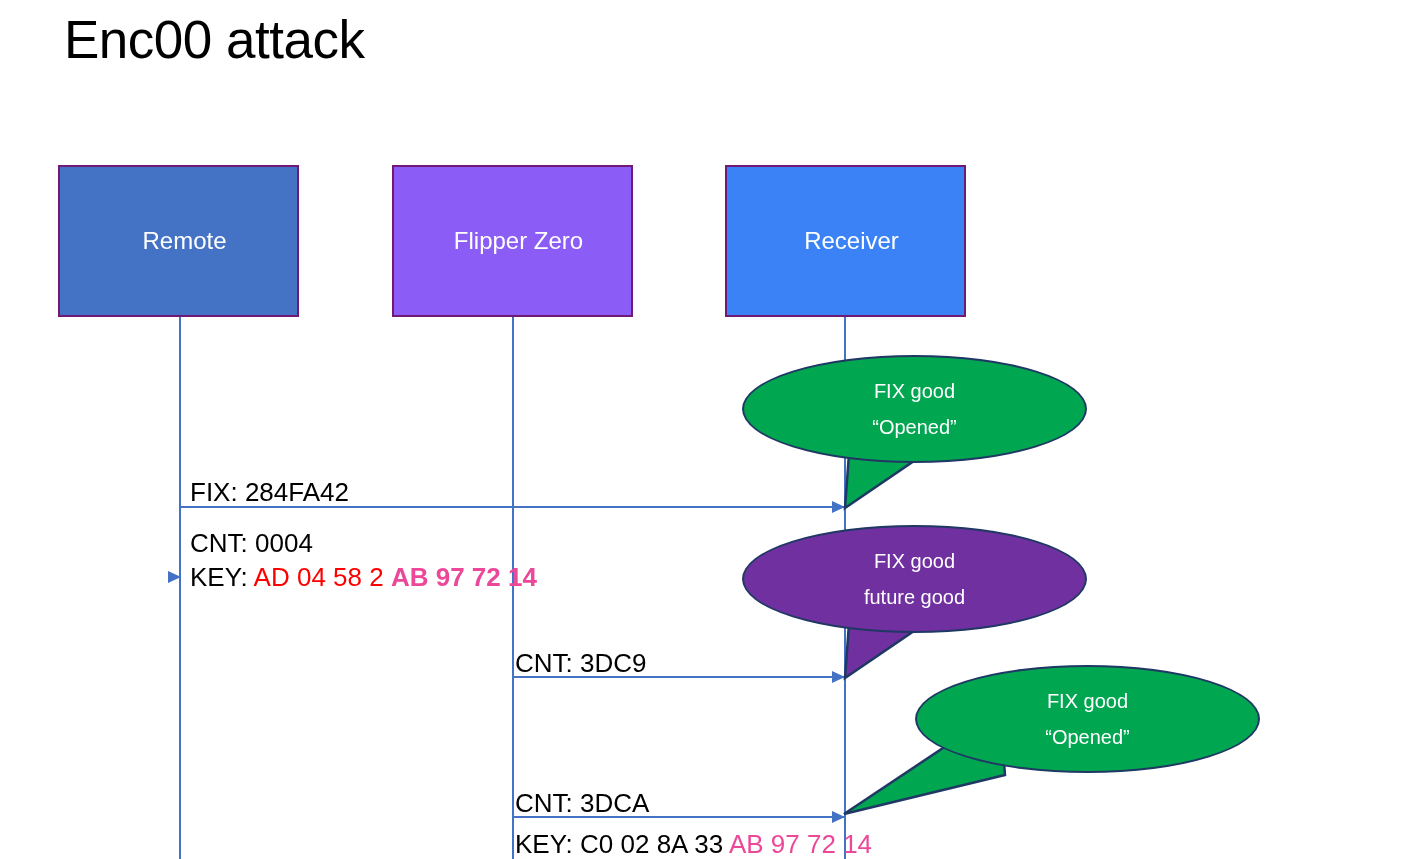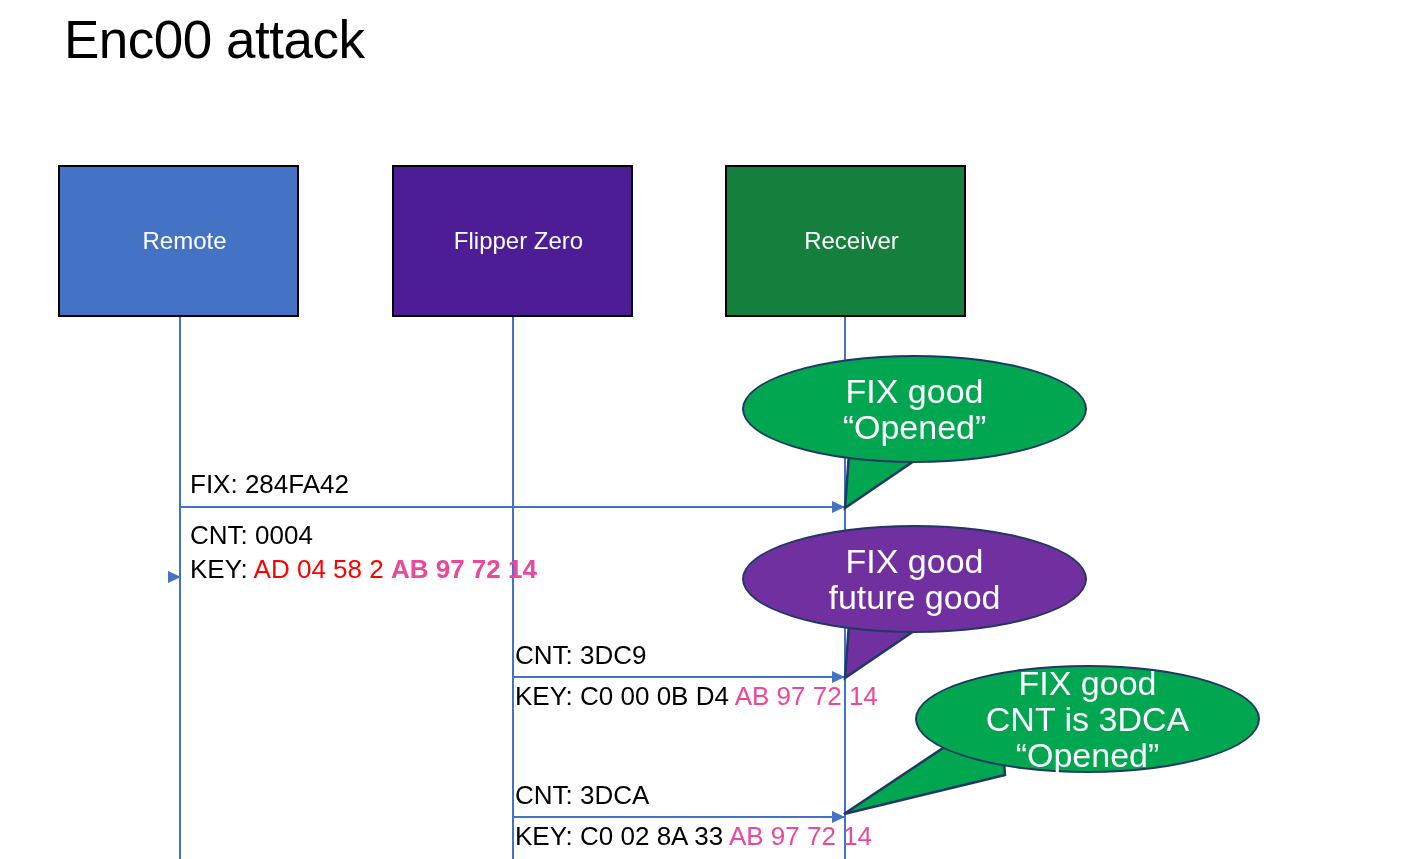--- a/index.html
+++ b/index.html
@@ -29,21 +29,21 @@
     font-weight: 400;
     color: #000000;
     letter-spacing: -0.5px;
     white-space: nowrap;
   }
 
   
   .actor-box {
     position: absolute;
     box-sizing: border-box;
-    border: 2px solid #000000;
+    border: 2px solid #701a75;
     display: flex;
     align-items: center;
     justify-content: center;
     padding-left: 12px;
   }
   .actor-label {
     color: #ffffff;
     font-size: 24px;
     line-height: 28px;
     text-align: center;
@@ -75,64 +75,65 @@
     border-left: 13px solid #4472C4;
   }
 
   
   .msg-text {
     position: absolute;
     font-size: 26px;
     line-height: 36px;
     white-space: nowrap;
     color: #000000;
+    margin-top: 8px;
   }
   .seg-red   { color: #FF0000; }
   .seg-green { color: #ec4899; }
   .seg-black { color: #000000; }
   .bold { font-weight: bold; }
 
   
   .bubble {
     position: absolute;
     box-sizing: border-box;
     border: 2.5px solid #1F3864;
     border-radius: 50%;
     display: flex;
     flex-direction: column;
     align-items: center;
     justify-content: center;
     color: #ffffff;
     text-align: center;
   }
   .bubble-line {
-    font-size: 34px;
+    font-size: 20px;
     line-height: 36px;
     white-space: nowrap;
   }
   .bubble-tail {
     position: absolute;
   }
 </style>
 </head>
 <body>
 
 <div id="slide">
 
   <div class="slide-title">Enc00 attack</div>
 
   <div class="actor-box" style="left:58px; top:165px; width:241px; height:152px; background:#4472C4;">
     <span class="actor-label">Remote</span>
   </div>
 
-  <div class="actor-box" style="left:392px; top:165px; width:241px; height:152px; background:#4c1d95;">
+  <div class="actor-box" style="left:392px; top:165px; width:241px; height:152px; background:#8b5cf6;">
     <span class="actor-label">Flipper Zero</span>
   </div>
 
-  <div class="actor-box" style="left:725px; top:165px; width:241px; height:152px; background:#15803d;">
+  <div class="actor-box" style="left:725px; top:165px; width:241px; height:152px; background:#3b82f6;">
     <span class="actor-label">Receiver</span>
   </div>
 
   <div class="lifeline" style="left:179px; top:317px; height:542px;"></div>
   <div class="lifeline" style="left:512px; top:317px; height:542px;"></div>
   <div class="lifeline" style="left:844px; top:317px; height:542px;"></div>
 
   <div class="msg-arrow" style="left:180px; top:506px; width:664px;"></div>
   <div class="msg-text" style="left:190px; top:466px;">
     <span class="seg-black">FIX: 284FA42</span>
@@ -142,23 +143,20 @@
   <div class="msg-text" style="left:190px; top:517px;text-align:right;">
     <span class="seg-black">CNT: 0004</span>
   </div>
   <div class="msg-text" style="left:190px; top:551px;">
     <span class="seg-black">KEY: </span><span class="seg-red">AD 04 58 2 </span><span class="seg-green bold">AB 97 72 14</span>
   </div>
 
   <div class="msg-arrow" style="left:513px; top:676px; width:331px;"></div>
   <div class="msg-text" style="left:515px; top:637px;">
     <span class="seg-black">CNT: 3DC9</span>
-  </div>
-  <div class="msg-text" style="left:515px; top:678px;">
-    <span class="seg-black">KEY: C0 00 0B D4 </span><span class="seg-green">AB 97 72 14</span>
   </div>
 
   <div class="msg-arrow" style="left:513px; top:816px; width:331px;"></div>
   <div class="msg-text" style="left:515px; top:777px;">
     <span class="seg-black">CNT: 3DCA</span>
   </div>
   <div class="msg-text" style="left:515px; top:818px;text-align:right;">
     <span class="seg-black">KEY: C0 02 8A 33 </span><span class="seg-green">AB 97 72 14</span>
   </div>
 
@@ -176,17 +174,16 @@
   <div class="bubble" style="left:742px; top:525px; width:345px; height:108px; background:#7030A0;">
     <span class="bubble-line">FIX good</span>
     <span class="bubble-line">future good</span>
   </div>
 
   <svg class="bubble-tail" style="left:830px; top:700px; width:180px; height:130px;" viewBox="0 0 180 130">
     <polygon points="170,10 175,75 14,114" fill="#00A650" stroke="#1F3864" stroke-width="2.5"></polygon>
   </svg>
   <div class="bubble" style="left:915px; top:665px; width:345px; height:108px; background:#00A650;">
     <span class="bubble-line">FIX good</span>
-    <span class="bubble-line">CNT is 3DCA</span>
     <span class="bubble-line">“Opened”</span>
   </div>
 
 </div>
 
 </body></html>

